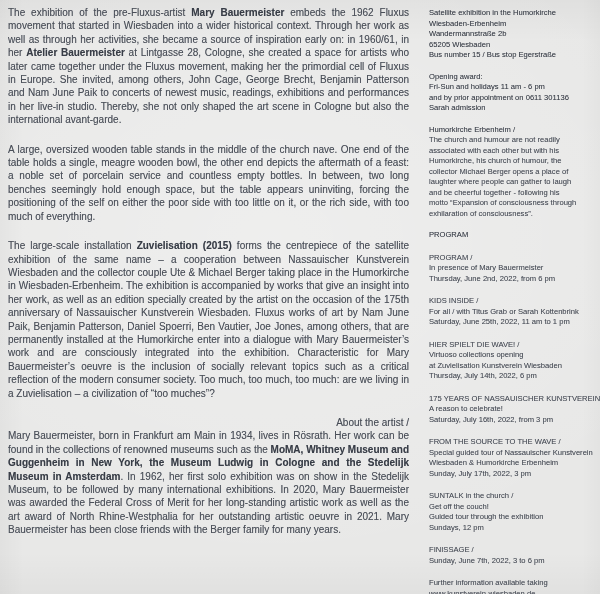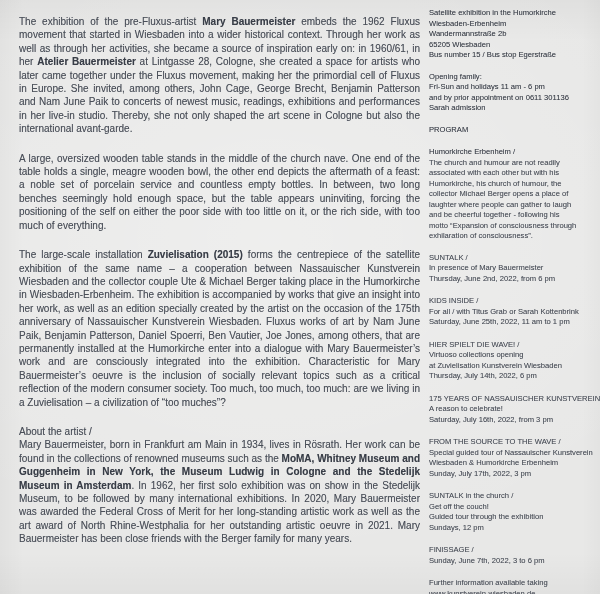--- a/index.html
+++ b/index.html
@@ -17,32 +17,31 @@
   }
   
   body::before{
     content:"";position:absolute;inset:0;pointer-events:none;
     background:
       radial-gradient(120% 90% at 45% 40%, rgba(255,255,255,0.28), rgba(255,255,255,0) 62%),
       linear-gradient(180deg, rgba(0,0,0,0.035), rgba(0,0,0,0) 7%, rgba(0,0,0,0) 93%, rgba(0,0,0,0.03)),
       linear-gradient(90deg, rgba(0,0,0,0.03), rgba(0,0,0,0) 4%, rgba(0,0,0,0) 97%, rgba(0,0,0,0.025));
   }
   .main-col{
-    position:absolute;left:19px;top:6px;width:401px;
+    position:absolute;left:8px;top:6px;width:401px;
     text-shadow:0 0 0.6px rgba(74,79,89,0.45);
-    margin-top:9px;
   }
   .para{
     margin:0 0 16px 0;
     font-size:10px;line-height:13.4px;
     text-align:justify;
   }
   .para .b{font-weight:700;color:var(--ink-bold);}
   .about{margin-top:8px;}
-  .about-heading{font-size:10px;line-height:13.4px;}
+  .about-heading{font-size:10px;line-height:13.4px;text-align:right;}
   .sidebar{
     position:absolute;left:429px;top:8px;width:171px;overflow:hidden;
     text-shadow:0 0 0.55px rgba(74,79,89,0.4);
   }
   .sidebar .line{
     font-size:7.6px;line-height:10.5px;white-space:nowrap;
   }
   .sidebar .bold,
   .sidebar .bold .line{font-weight:400;color:var(--ink-bold);}
   .block{margin-bottom:11px;}
@@ -70,50 +69,50 @@
 
     <div class="block bold">
         <div class="line">Satellite exhibition in the Humorkirche</div>
         <div class="line">Wiesbaden-Erbenheim</div>
         <div class="line">Wandermannstraße 2b</div>
         <div class="line">65205 Wiesbaden</div>
         <div class="line">Bus number 15 / Bus stop Egerstraße</div>
       </div>
 
     <div class="block bold">
-      <div class="line">Opening family:</div>
+      <div class="line">Opening award:</div>
       <div>
           <div class="line">Fri-Sun and holidays 11 am - 6 pm</div>
           <div class="line">and by prior appointment on 0611 301136</div>
           <div class="line">Sarah admission</div>
         </div>
-    </div>
-
-    <div class="block program-label-wrap">
-      <div class="line bold">PROGRAM</div>
     </div>
 
     <div class="block">
       <div class="line bold">Humorkirche Erbenheim /</div>
       <div>
           <div class="line">The church and humour are not readily</div>
           <div class="line">associated with each other but with his</div>
           <div class="line">Humorkirche, his church of humour, the</div>
           <div class="line">collector Michael Berger opens a place of</div>
           <div class="line">laughter where people can gather to laugh</div>
           <div class="line">and be cheerful together - following his</div>
           <div class="line">motto “Expansion of consciousness through</div>
           <div class="line">exhilaration of consciousness”.</div>
         </div>
     </div>
 
+    <div class="block program-label-wrap">
+      <div class="line bold">PROGRAM</div>
+    </div>
+
     <div class="program">
 
         <div class="program-item">
-          <div class="line">SUNTALK /</div>
+          <div class="line">PROGRAM /</div>
           <div>
             <div class="line">In presence of Mary Bauermeister</div>
             <div class="line">Thursday, June 2nd, 2022, from 6 pm</div>
           </div>
         </div>
 
         <div class="program-item">
           <div class="line">KIDS INSIDE /</div>
           <div>
             <div class="line">For all / with Titus Grab or Sarah Kottenbrink</div>

